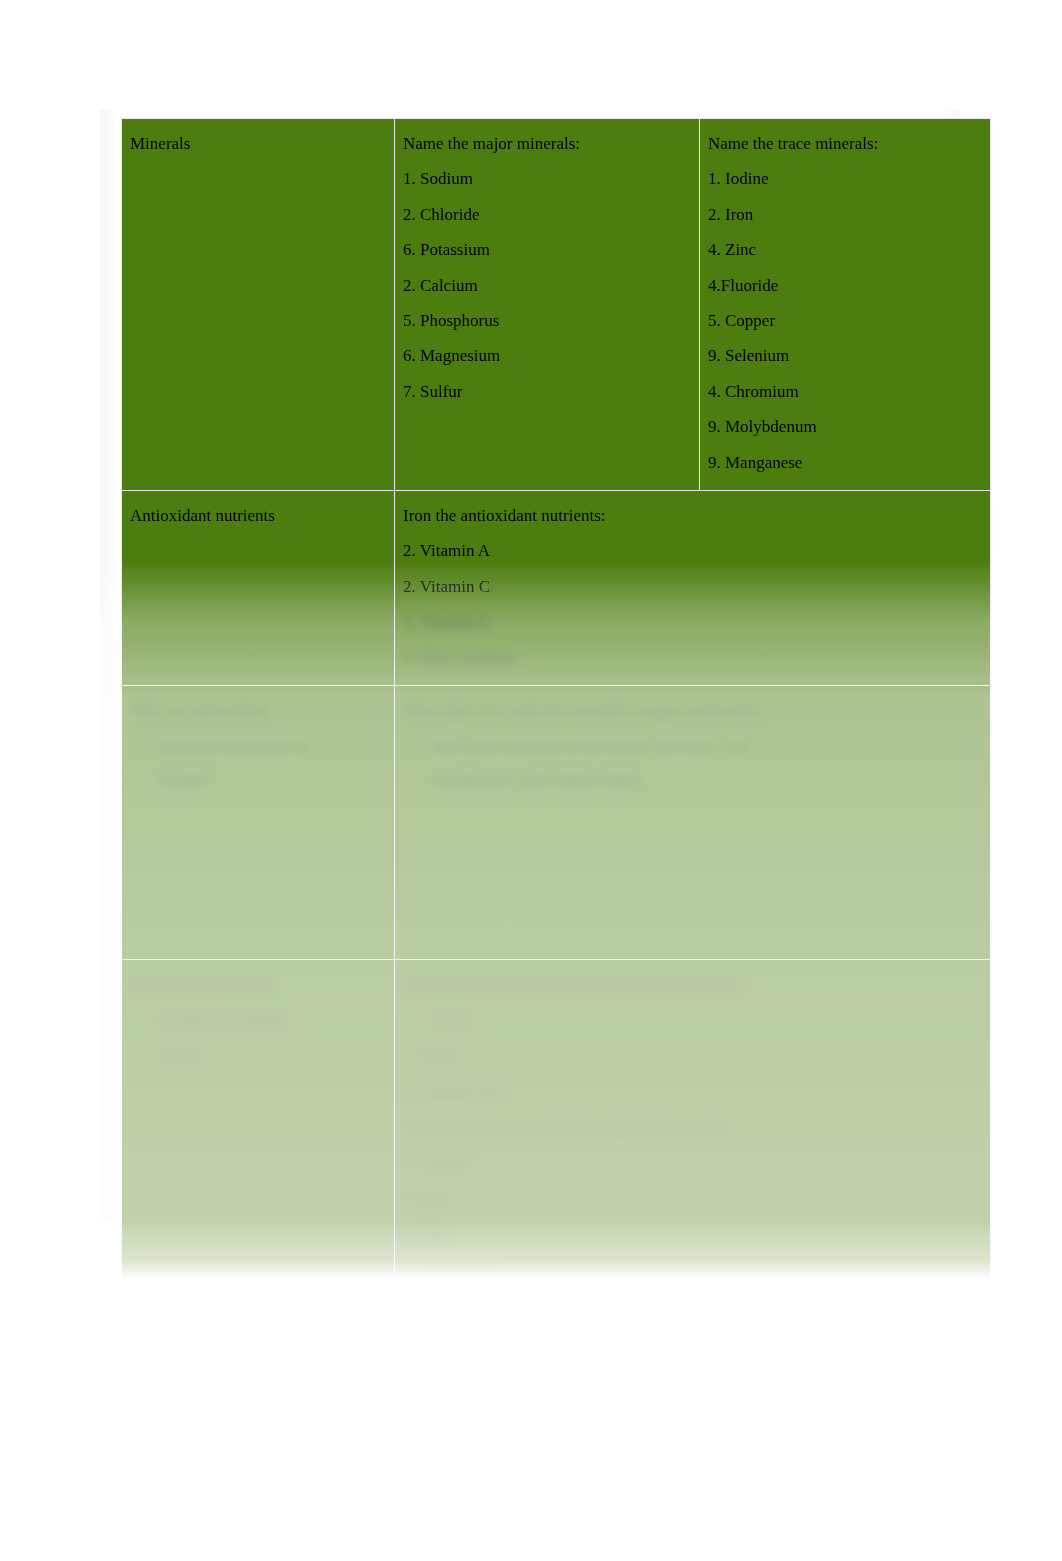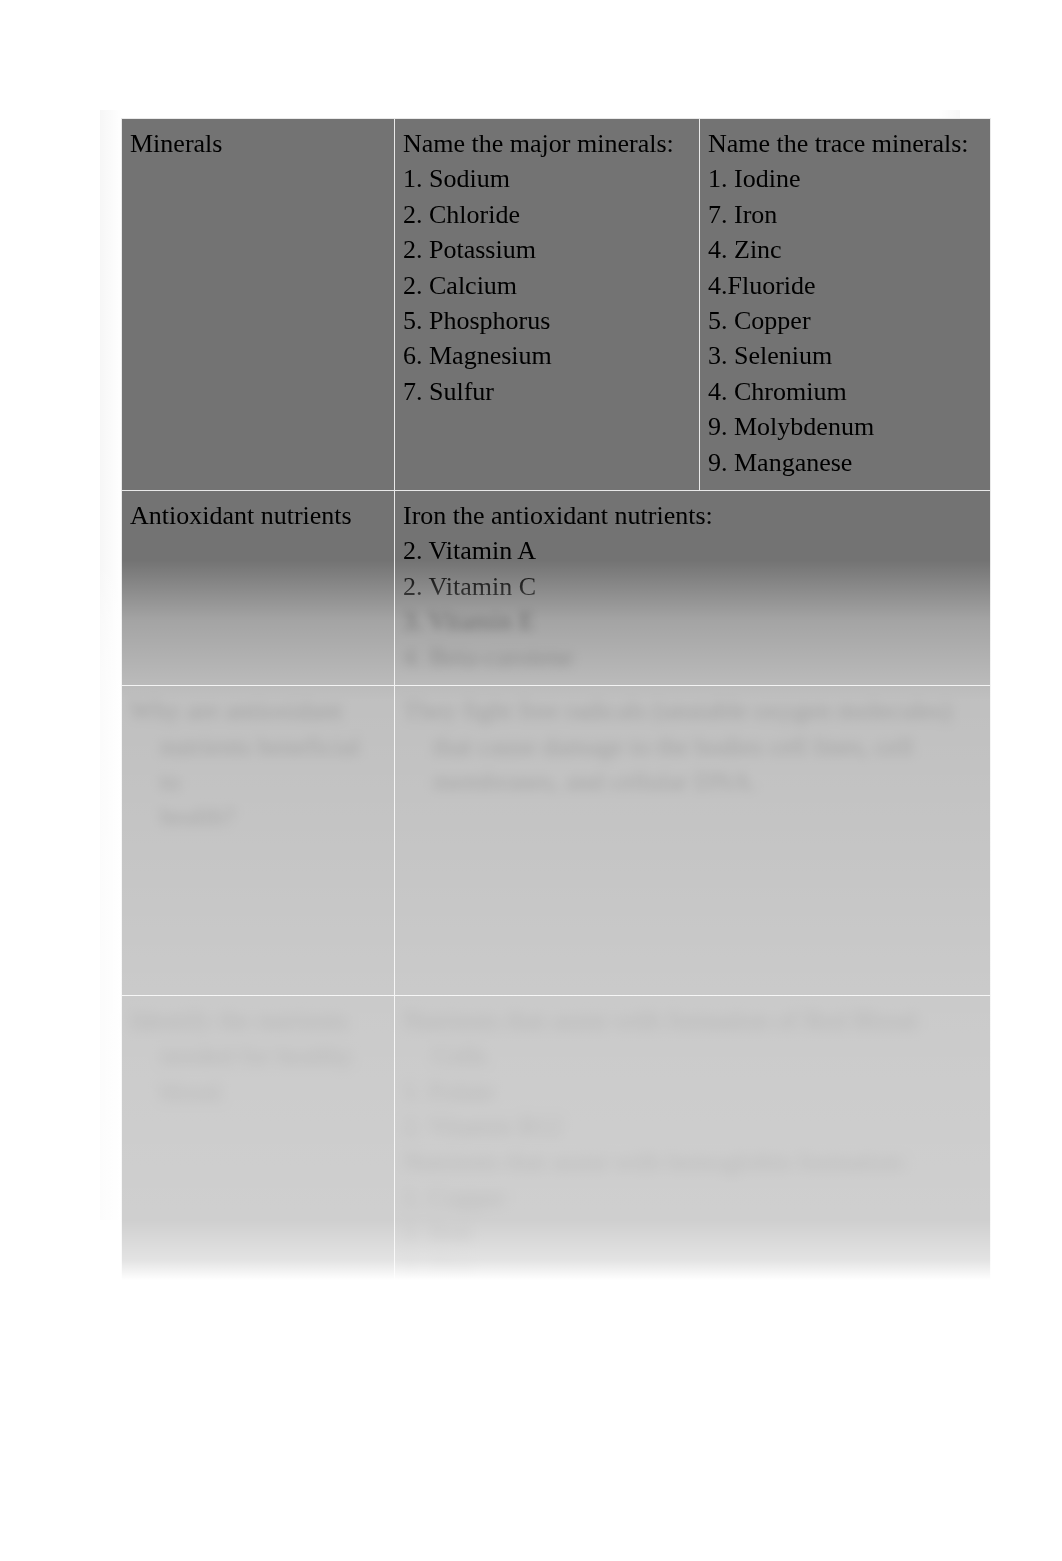--- a/index.html
+++ b/index.html
@@ -31,23 +31,23 @@
     left: 121px;
     top: 118px;
     width: 818px;
     border-collapse: collapse;
     table-layout: fixed;
   }
   #study-table td {
     border: 1px solid #e9e9e9;
     vertical-align: top;
     padding: 7px 8px 10px 8px;
-    font-size: 26px;
+    font-size: 17px;
     line-height: 35.4px;
-    background: #737373;
+    background: #4d7c0f;
   }
 
   .col-term   { width: 256px; }
   .col-mid    { width: 288px; margin-left: 20px; }
   .col-right  { width: 274px; }
 
   .cell-line { white-space: pre-wrap; }
 
   .indent-1 { padding-left: 30px; }
   .indent-2 { padding-left: 60px; }
@@ -96,34 +96,34 @@
 
     <tbody>
         <tr>
       <td class="col-term">
         <div class="cell-line">Minerals</div>
       </td>
       <td class="col-mid">
         <div class="cell-line">Name the major minerals:</div>
         <div class="cell-line">1. Sodium</div>
         <div class="cell-line">2. Chloride</div>
-        <div class="cell-line">2. Potassium</div>
+        <div class="cell-line">6. Potassium</div>
         <div class="cell-line">2. Calcium</div>
         <div class="cell-line">5. Phosphorus</div>
         <div class="cell-line">6. Magnesium</div>
         <div class="cell-line">7. Sulfur</div>
       </td>
       <td class="col-right">
         <div class="cell-line">Name the trace minerals:</div>
         <div class="cell-line">1. Iodine</div>
-        <div class="cell-line">7. Iron</div>
+        <div class="cell-line">2. Iron</div>
         <div class="cell-line">4. Zinc</div>
         <div class="cell-line">4.Fluoride</div>
         <div class="cell-line">5. Copper</div>
-        <div class="cell-line">3. Selenium</div>
+        <div class="cell-line">9. Selenium</div>
         <div class="cell-line">4. Chromium</div>
         <div class="cell-line">9. Molybdenum</div>
         <div class="cell-line">9. Manganese</div>
       </td>
     </tr>
 
     <tr>
       <td class="col-term">
         <div class="cell-line">Antioxidant nutrients</div>
       </td>

